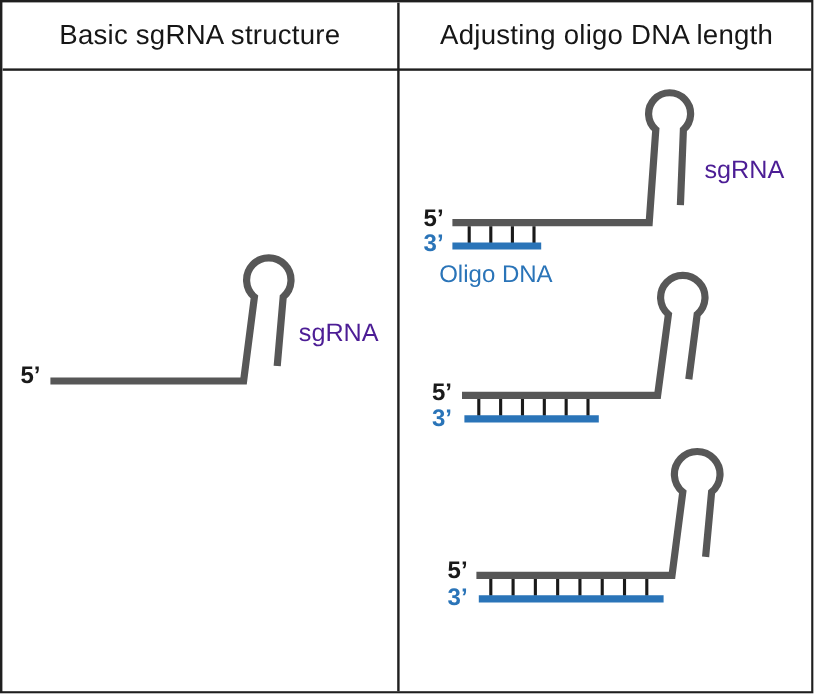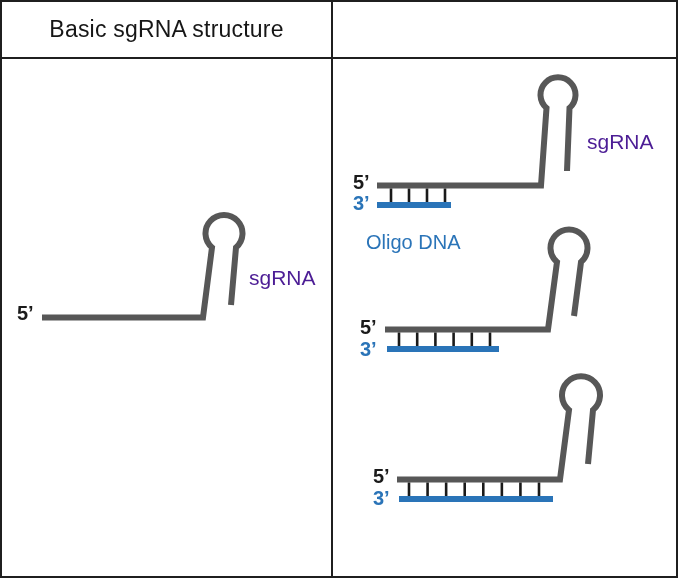--- a/index.html
+++ b/index.html
@@ -55,20 +55,21 @@
 </style>
 </head>
 <body>
 
 <div class="figure">
 
   <div class="h-divider"></div>
   <div class="v-divider"></div>
 
   <div class="header-cell header-left">Basic sgRNA structure</div>
+  <div class="header-cell header-right">Adjusting oligo DNA length</div>
 
   <svg class="shape-layer" viewBox="0 0 678 578">
 
     <path class="rna" d="M 40 315.5 H 201 L 210 245.5 A 18.5 18.5 0 1 1 234 245.5 L 229 303"></path>
 
     <path class="rna" d="M 375 183.5 H 539 L 544.5 106 A 17.5 17.5 0 1 1 567.5 106 L 565 169"></path>
     <g class="ticks">
         <line x1="389" x2="389" y1="186.5" y2="200.5"></line>
         <line x1="407" x2="407" y1="186.5" y2="200.5"></line>
         <line x1="425" x2="425" y1="186.5" y2="200.5"></line>
@@ -100,21 +101,21 @@
       </g>
     <line class="dna" x1="397" y1="497" x2="551" y2="497"></line>
   </svg>
 
   <span class="lbl prime5" style="left:15px;top:301px;">5’</span>
   <span class="lbl sgrna" style="left:247px;top:265px;">sgRNA</span>
 
   <span class="lbl prime5" style="left:351px;top:170px;">5’</span>
   <span class="lbl prime3" style="left:351px;top:191px;">3’</span>
   <span class="lbl sgrna" style="left:585px;top:129px;">sgRNA</span>
-  <span class="lbl oligo" style="left:364px;top:230px;">Oligo DNA</span>
+  <span class="lbl oligo" style="left:364px;top:217px;">Oligo DNA</span>
 
   <span class="lbl prime5" style="left:358px;top:315px;">5’</span>
   <span class="lbl prime3" style="left:358px;top:337px;">3’</span>
 
   <span class="lbl prime5" style="left:371px;top:464px;">5’</span>
   <span class="lbl prime3" style="left:371px;top:486px;">3’</span>
 
 </div>
 
 </body></html>

